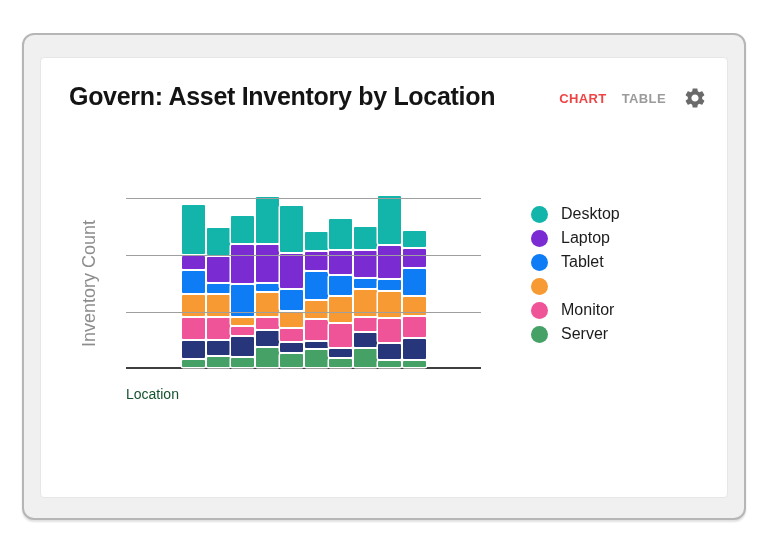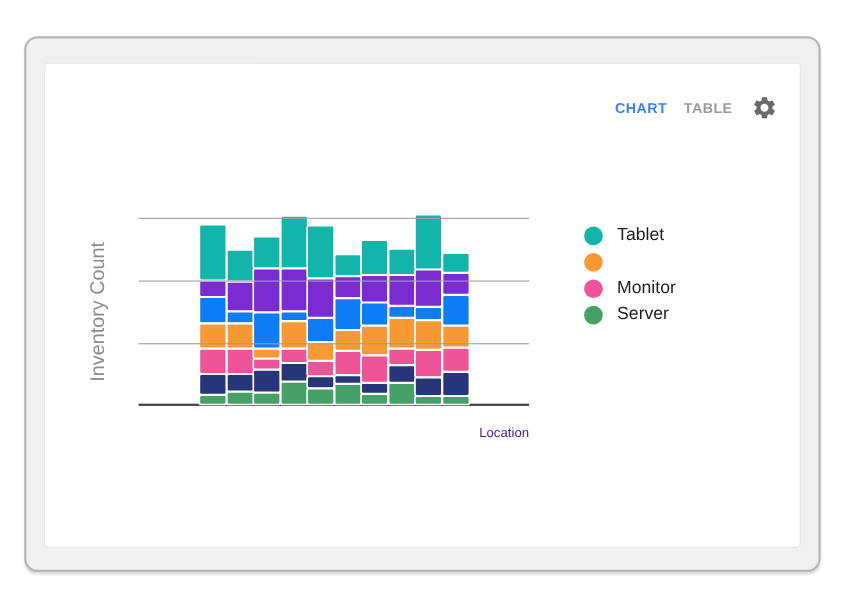--- a/index.html
+++ b/index.html
@@ -7,47 +7,48 @@
   .screen{position:relative;width:768px;height:548px;background:#ffffff;}
   .frame{position:absolute;left:22px;top:33px;width:724px;height:487px;background:#f0f0f0;
     border:2px solid #b6b6b6;border-radius:12px;box-shadow:0 2px 2px rgba(0,0,0,0.12);box-sizing:border-box;}
   .card{position:absolute;left:16px;top:22px;width:688px;height:441px;background:#ffffff;
     border:1px solid #e6e6e6;border-radius:4px;box-sizing:border-box;}
   .title{position:absolute;left:28px;top:24px;font-size:25px;font-weight:700;color:#141414;
     letter-spacing:-0.3px;white-space:nowrap;}
   .header-right{position:absolute;right:19px;top:26px;height:28px;display:flex;align-items:center;gap:16px;}
   .tabs{display:flex;gap:15px;align-items:center;}
   .tab{font-size:13px;font-weight:700;letter-spacing:0.4px;color:#9b9b9b;cursor:pointer;}
-  .tab.active{color:#3b82f6;}
+  .tab.active{color:#ef4444;}
   .gear-btn{width:26px;height:26px;border:none;background:transparent;padding:0;cursor:pointer;
     display:flex;align-items:center;justify-content:center;}
   .gear-btn svg{width:24px;height:24px;fill:#6a6a6a;}
   .ylabel{position:absolute;left:34px;top:140px;width:28px;height:171px;display:flex;
     align-items:center;justify-content:center;writing-mode:vertical-rl;transform:rotate(180deg);
     font-size:18px;color:#8d8d8d;white-space:nowrap;}
   .plot{position:absolute;left:85px;top:140px;width:355px;height:171px;}
   .gridline{position:absolute;left:0;width:100%;height:1px;background:#9f9f9f;}
   .axis{position:absolute;left:0;bottom:0;width:100%;height:2px;background:#3f3f3f;}
   .bars-row{position:absolute;left:56px;bottom:2px;display:flex;gap:1.5px;align-items:flex-end;}
   .bar{width:23px;display:flex;flex-direction:column-reverse;gap:2px;}
   .seg{width:100%;flex-shrink:0;box-shadow:0 0 0 1.5px #ffffff;border-radius:1px;}
-  .xlabel{position:absolute;left:85px;top:328px;width:355px;text-align:right;
-    font-size:12px;color:#4c1d95;}
+  .xlabel{position:absolute;left:85px;top:328px;width:355px;text-align:left;
+    font-size:14px;color:#14532d;}
   .legend{position:absolute;left:490px;top:144px;display:flex;flex-direction:column;}
   .legend-item{height:24px;display:flex;align-items:center;gap:13px;cursor:pointer;}
   .legend-dot{width:17px;height:17px;border-radius:50%;flex-shrink:0;}
   .legend-label{font-size:16px;color:#1c1c1c;white-space:nowrap;}
 </style>
 </head>
 <body>
 
 <div class="screen">
   <div class="frame">
     <div class="card">
 
+      <div class="title">Govern: Asset Inventory by Location</div>
 
       <div class="header-right">
         <div class="tabs">
             <span class="tab active">CHART</span>
             <span class="tab">TABLE</span>
           </div>
         <button class="gear-btn">
           <svg viewBox="0 0 24 24" aria-hidden="true">
             <path d="M19.14,12.94c0.04-0.3,0.06-0.61,0.06-0.94c0-0.32-0.02-0.64-0.07-0.94l2.03-1.58 c0.18-0.14,0.23-0.41,0.12-0.61l-1.92-3.32c-0.12-0.22-0.37-0.29-0.59-0.22l-2.39,0.96c-0.5-0.38-1.03-0.7-1.62-0.94L14.4,2.81 c-0.04-0.24-0.24-0.41-0.48-0.41h-3.84c-0.24,0-0.43,0.17-0.47,0.41L9.25,5.35C8.66,5.59,8.12,5.92,7.63,6.29L5.24,5.33 c-0.22-0.08-0.47,0-0.59,0.22L2.74,8.87C2.62,9.08,2.66,9.34,2.86,9.48l2.03,1.58C4.84,11.36,4.8,11.69,4.8,12s0.02,0.64,0.07,0.94 l-2.03,1.58c-0.18,0.14-0.23,0.41-0.12,0.61l1.92,3.32c0.12,0.22,0.37,0.29,0.59,0.22l2.39-0.96c0.5,0.38,1.03,0.7,1.62,0.94 l0.36,2.54c0.05,0.24,0.24,0.41,0.48,0.41h3.84c0.24,0,0.44-0.17,0.47-0.41l0.36-2.54c0.59-0.24,1.13-0.56,1.62-0.94l2.39,0.96 c0.22,0.08,0.47,0,0.59-0.22l1.92-3.32c0.12-0.22,0.07-0.47-0.12-0.61L19.14,12.94z M12,15.6c-1.98,0-3.6-1.62-3.6-3.6 s1.62-3.6,3.6-3.6s3.6,1.62,3.6,3.6S13.98,15.6,12,15.6z"></path>
           </svg>
@@ -153,20 +154,28 @@
       <div class="gridline" style="top: 0px;"></div>
           <div class="gridline" style="top: 57px;"></div>
           <div class="gridline" style="top: 114px;"></div>
         </div>
 
       <div class="xlabel">Location</div>
 
       <div class="legend">
           <div class="legend-item">
             <span class="legend-dot" style="background: rgb(19, 181, 171);"></span>
+            <span class="legend-label">Desktop</span>
+          </div>
+          <div class="legend-item">
+            <span class="legend-dot" style="background: rgb(122, 43, 209);"></span>
+            <span class="legend-label">Laptop</span>
+          </div>
+          <div class="legend-item">
+            <span class="legend-dot" style="background: rgb(14, 124, 244);"></span>
             <span class="legend-label">Tablet</span>
           </div>
           <div class="legend-item">
             <span class="legend-dot" style="background: rgb(247, 154, 51);"></span>
           </div>
           <div class="legend-item">
             <span class="legend-dot" style="background: rgb(239, 83, 152);"></span>
             <span class="legend-label">Monitor</span>
           </div>
           <div class="legend-item">

